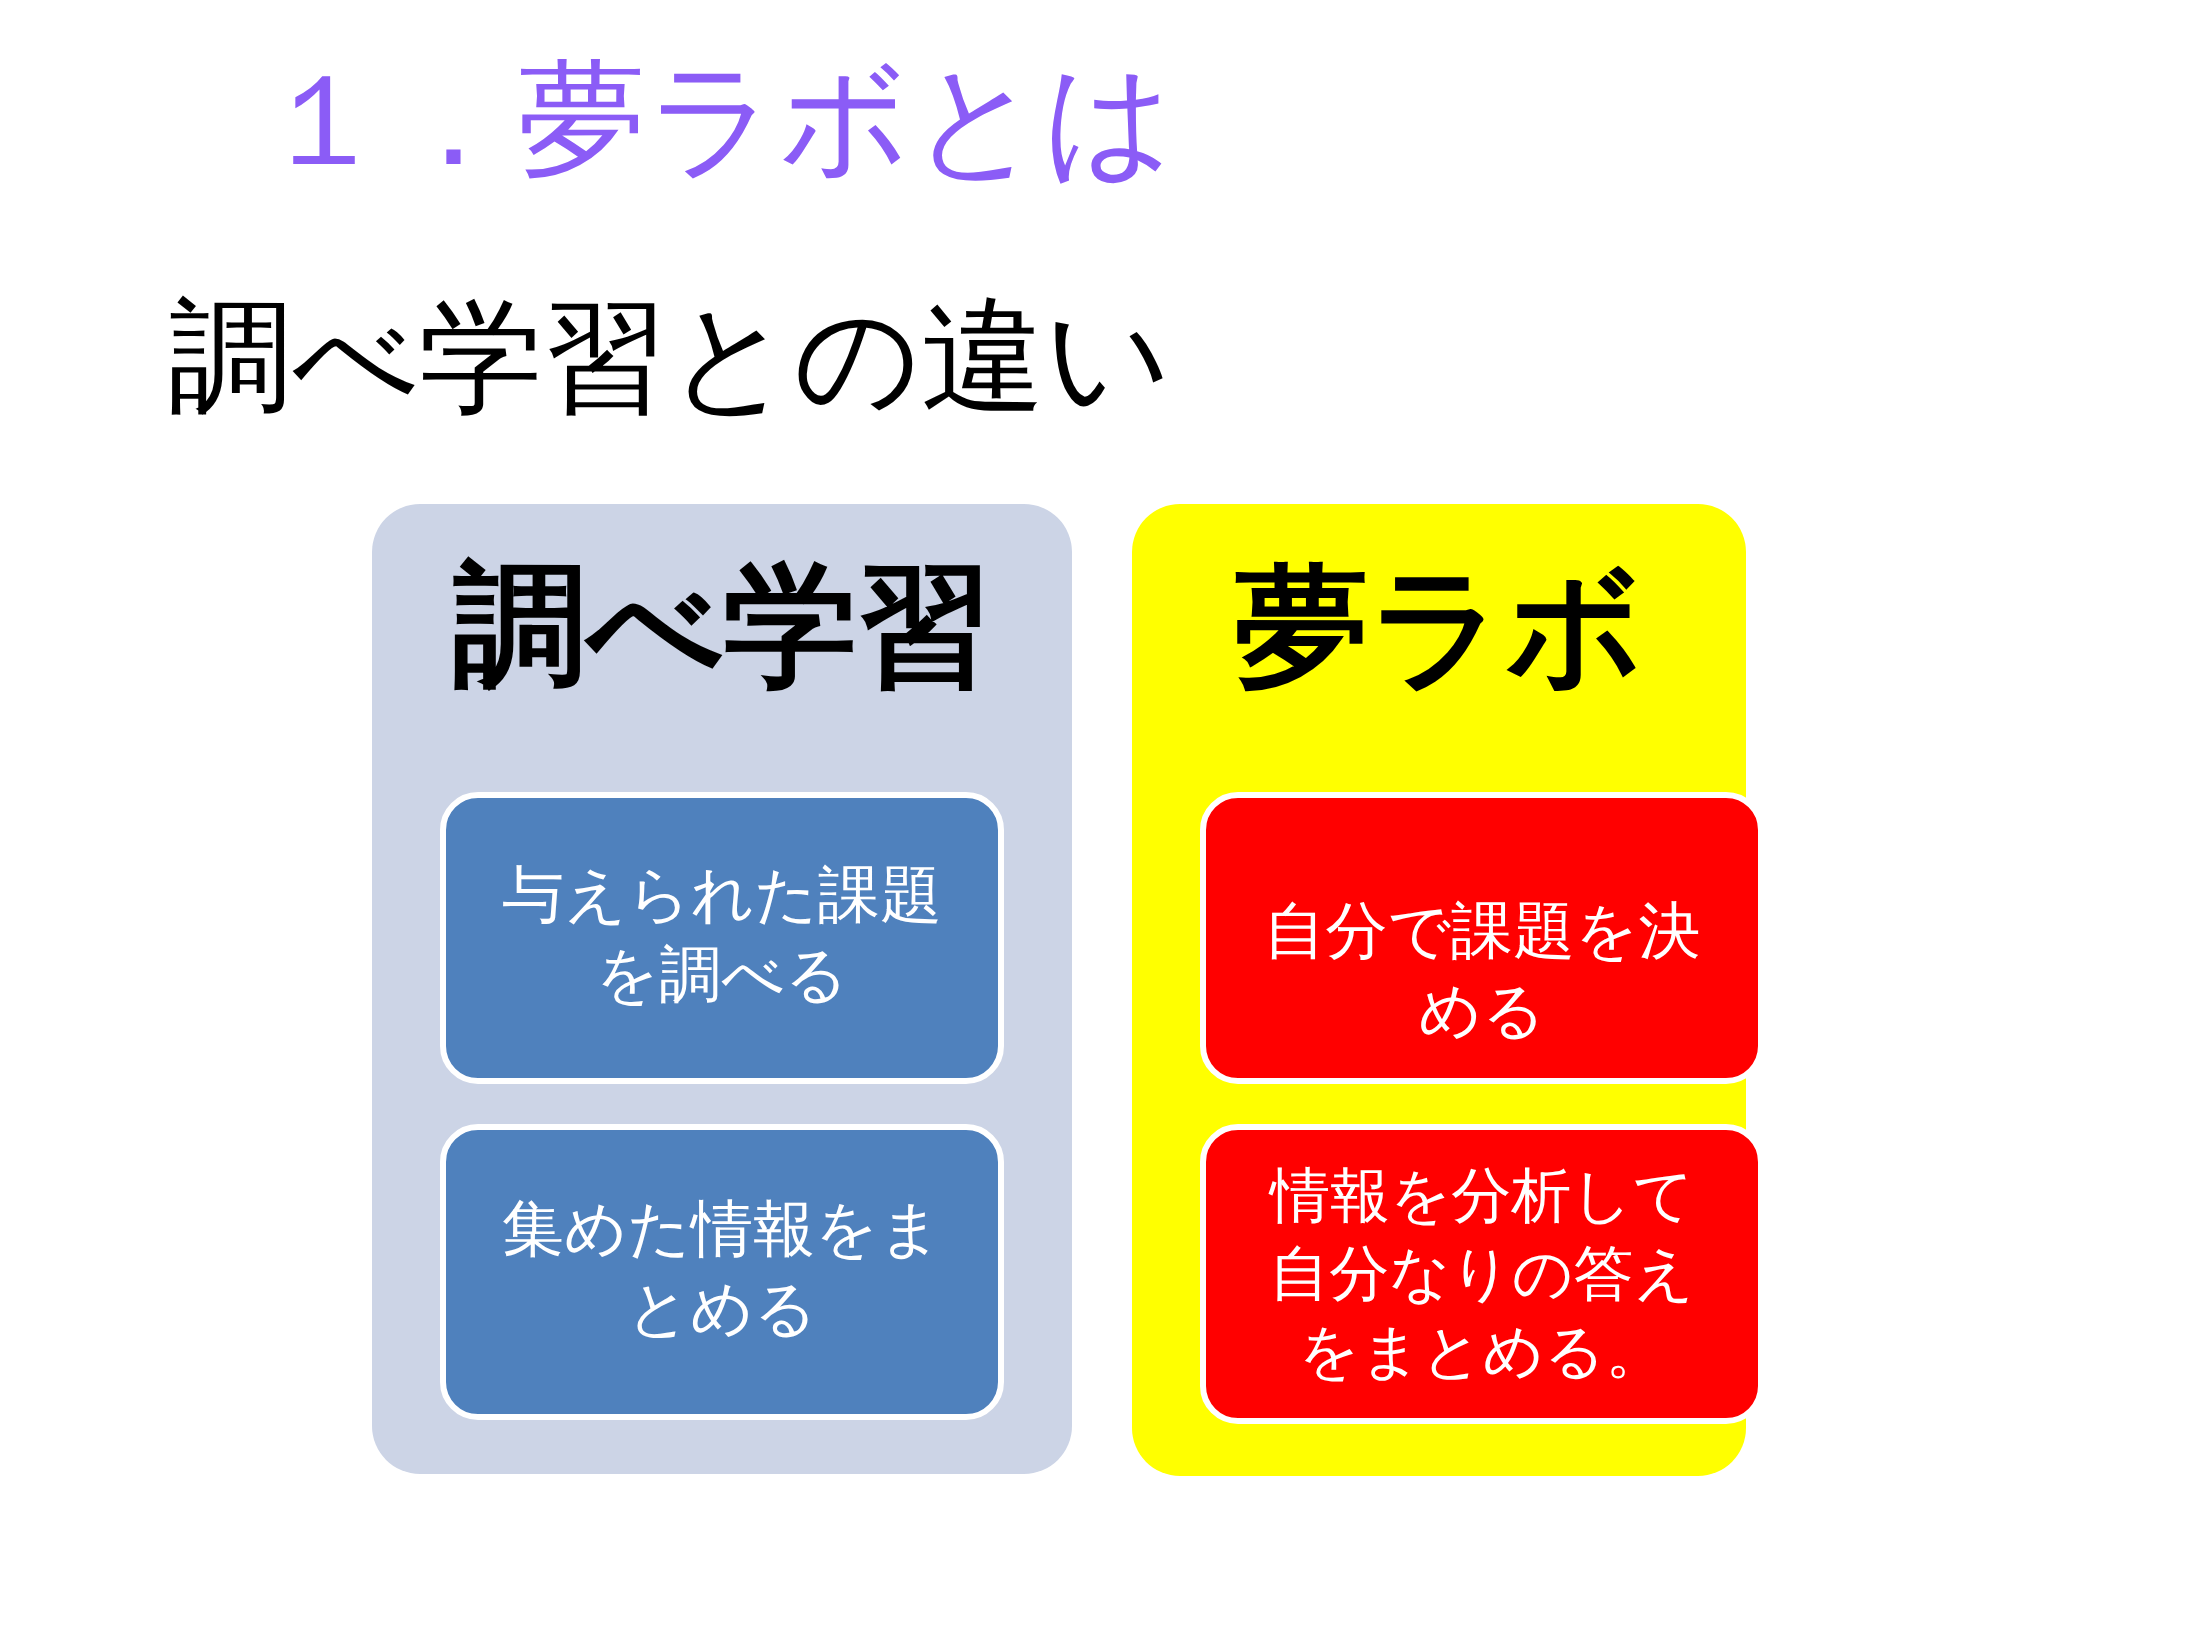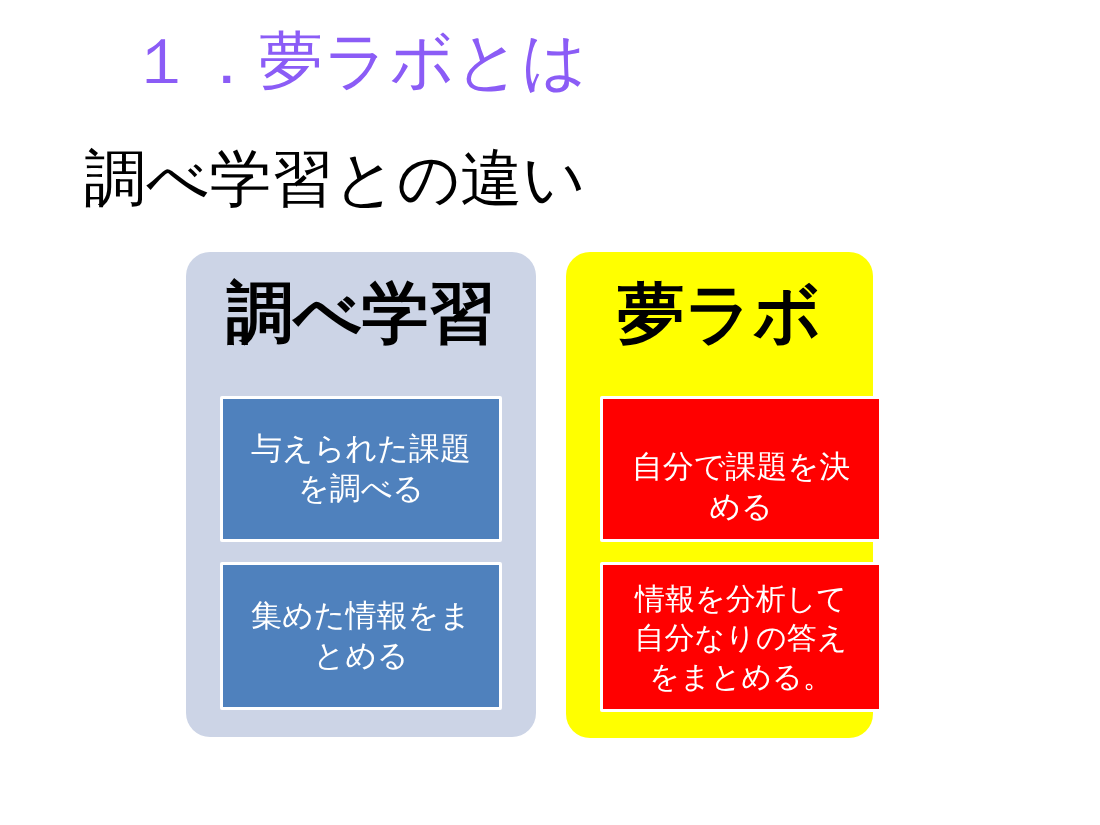--- a/index.html
+++ b/index.html
@@ -82,21 +82,21 @@
   .panel-right .panel-heading {
     top: 29px;
     font-size: 67px;
   }
 
   
   .card {
     position: absolute;
     box-sizing: border-box;
     border: 3px solid #ffffff;
-    border-radius: 2px;
+    border-radius: 19px;
     display: flex;
     align-items: center;
     justify-content: center;
     color: #ffffff;
     font-weight: 400;
     text-align: center;
     overflow: hidden;
   }
   .card-text {
     display: block;

